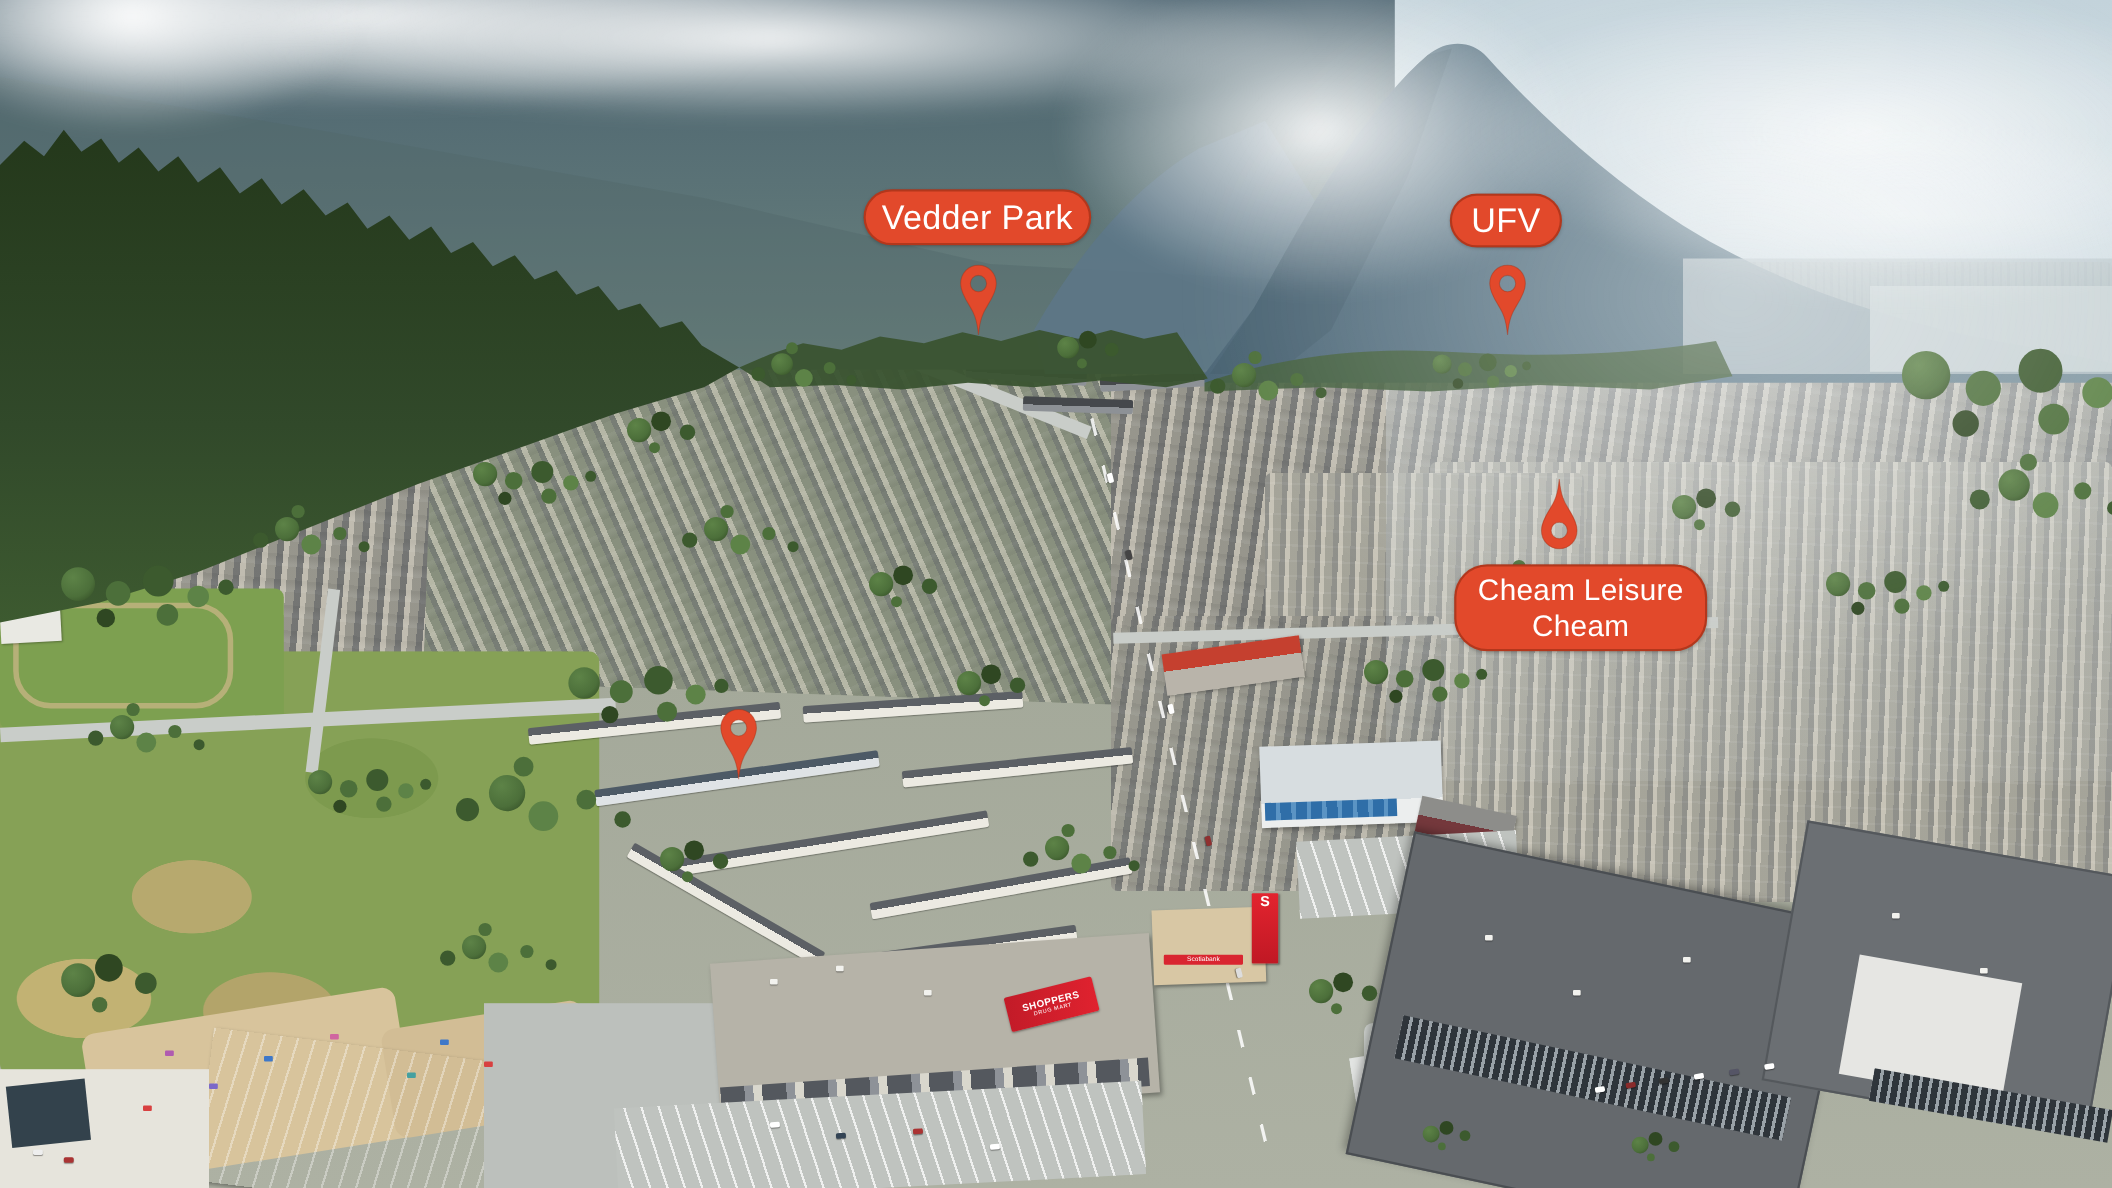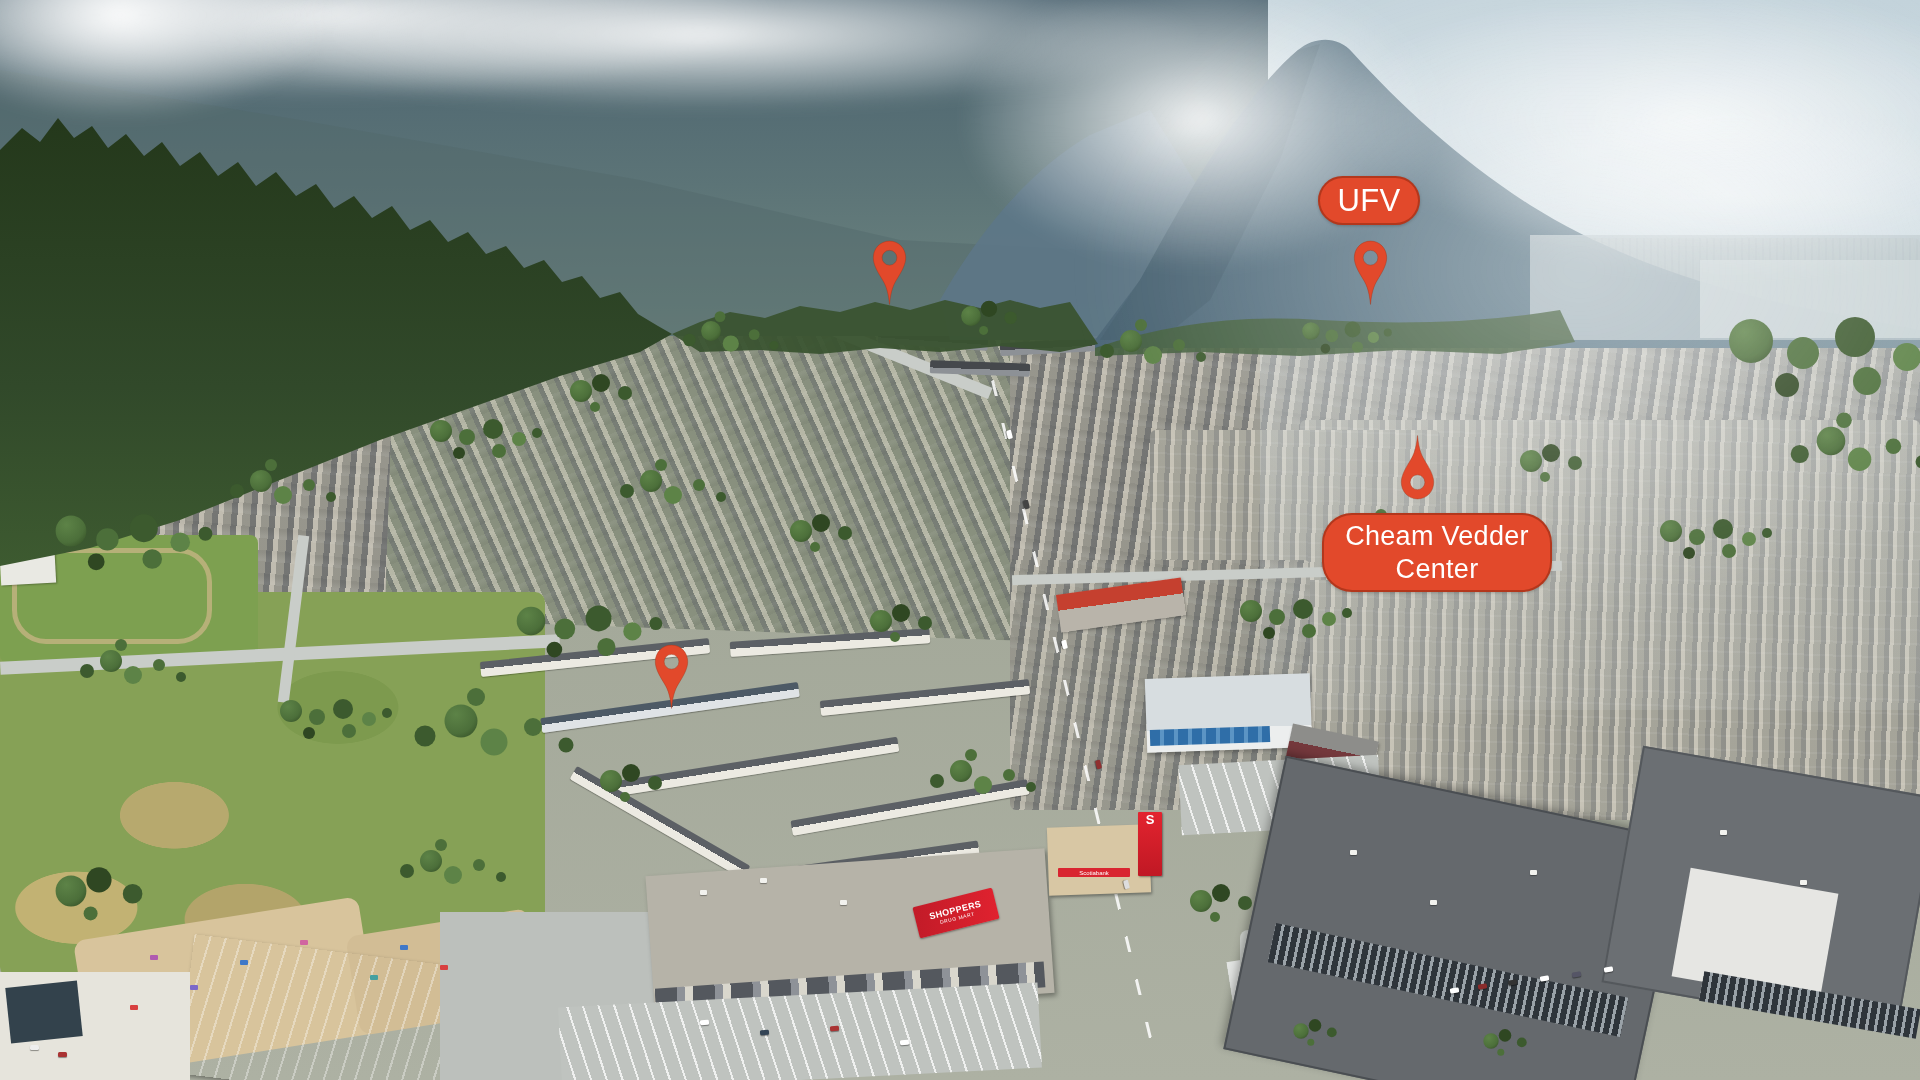--- a/index.html
+++ b/index.html
@@ -263,20 +263,23 @@
     <svg viewBox="0 0 40 72">
         <path fill="#E2492B" stroke="#A23418" stroke-width="1" stroke-opacity=".45" fill-rule="evenodd" d="M20 1.5 C10 1.5 2.5 9.5 2.5 19.5 C2.5 26 6 33 11 41 C15 47.5 18.5 53.5 20 70 C21.5 53.5 25 47.5 29 41 C34 33 37.5 26 37.5 19.5 C37.5 9.5 30 1.5 20 1.5 Z M20 27.5 a8 8 0 1 1 0 -16 a8 8 0 0 1 0 16 Z"></path>
       </svg>
   </div>
   <div class="pin" style="left:653px;top:641px;width:37px;height:72px;">
     <svg viewBox="0 0 40 72">
         <path fill="#E2492B" stroke="#A23418" stroke-width="1" stroke-opacity=".45" fill-rule="evenodd" d="M20 1.5 C10 1.5 2.5 9.5 2.5 19.5 C2.5 26 6 33 11 41 C15 47.5 18.5 53.5 20 70 C21.5 53.5 25 47.5 29 41 C34 33 37.5 26 37.5 19.5 C37.5 9.5 30 1.5 20 1.5 Z M20 27.5 a8 8 0 1 1 0 -16 a8 8 0 0 1 0 16 Z"></path>
       </svg>
   </div>
 
+  <div class="pill" style="left:785px;top:172px;width:207px;height:51px;font-size:31px;">
+    <span>Vedder Park</span>
+  </div>
   <div class="pill" style="left:1318px;top:176px;width:102px;height:49px;font-size:31px;">
     <span>UFV</span>
   </div>
   <div class="pill" style="left:1322px;top:513px;width:230px;height:79px;font-size:27px;padding:0 14px;">
-    <span>Cheam Vedder Center</span>
+    <span>Cheam Leisure Cheam</span>
   </div>
 
 </div>
 
 </body></html>

